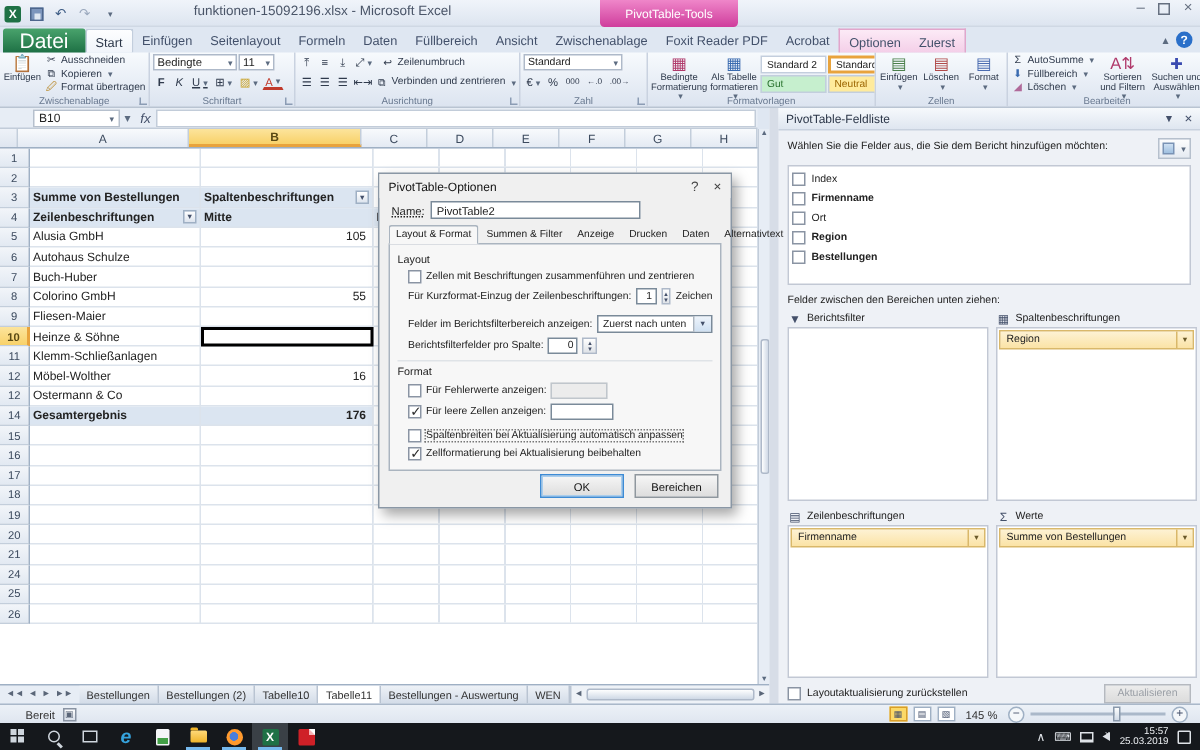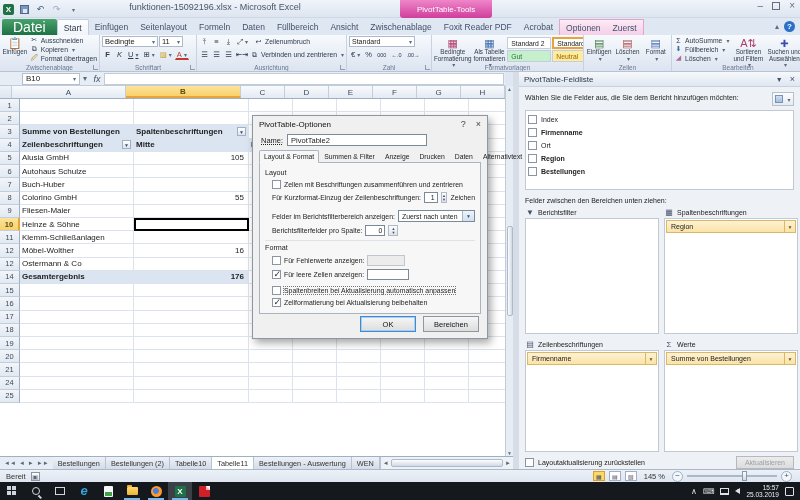--- a/index.html
+++ b/index.html
@@ -136,21 +136,21 @@
 .tabsband{position:absolute;left:0;top:456px;width:513px;height:13px;background:#e7edf5;border-top:1px solid #9fb0c4;display:flex;align-items:stretch;z-index:8;overflow:hidden}
 .navbtns{display:flex;align-items:center;gap:3px;padding:0 4px;color:#5a6678;font-size:6px}
 .stab{padding:0 5px;display:flex;align-items:center;font-size:7.3px;background:linear-gradient(#eef2f7,#d3dce8);border-right:1px solid #b9c4d2;color:#333;white-space:nowrap}
 .stab.active{background:#fff;font-weight:normal}
 .stab.cut{max-width:28px;overflow:hidden}
 .hscroll{flex:1;display:flex;align-items:center;border-left:1px solid #b9c4d2;background:#eef2f7;padding:0 2px;gap:2px;color:#5a6678;font-size:6px}
 .hthumb{flex:1;height:8px;background:linear-gradient(#fdfefe,#cfd9e6);border:1px solid #aeb9c9;border-radius:2px}
 
 
 .statusbar{position:absolute;left:0;top:469px;width:800px;height:13px;background:linear-gradient(#ecf1f7,#dfe6f0);border-top:1px solid #aab8c9;display:flex;align-items:center;z-index:25;font-size:7.5px;color:#333}
-.sb-ready{padding-left:6px;display:flex;gap:5px;align-items:flex-end}
+.sb-ready{padding-left:17px;display:flex;gap:5px;align-items:flex-end}
 .macro-i{width:9px;height:9px;border:1px solid #8a94a3;background:linear-gradient(#fff,#d8dfe9);display:flex;align-items:center;justify-content:center;font-size:6px;color:#5a6678}
 .sb-right{margin-left:auto;display:flex;align-items:center;gap:4px;padding-right:8px}
 .view-i{width:12px;height:10px;border:1px solid #9fb0c4;background:#fff;font-size:6px;display:flex;align-items:center;justify-content:center;color:#44506a}
 .view-i.on{background:#fbd968;border-color:#d99f2b}
 .zoomtxt{margin:0 3px}
 .zbtn{width:11px;height:11px;border:1px solid #9fb0c4;border-radius:50%;background:#f4f7fa;display:flex;align-items:center;justify-content:center;font-size:8px;color:#44506a;line-height:8px}
 .ztrack{width:90px;height:2px;background:#aab8c9;position:relative}
 .zthumb{position:absolute;left:55px;top:-4px;width:5px;height:10px;background:linear-gradient(#fdfefe,#cfd9e6);border:1px solid #8a99ac}
 
 
@@ -674,20 +674,30 @@
         <div class="rowhead">25</div>
         <div class="cA">
           <span></span>
         </div>
         <div class="cB">
           <span></span>
         </div>
         <div class="cRest"></div>
       </div>
 
+      <div class="grow">
+        <div class="rowhead">26</div>
+        <div class="cA">
+          <span></span>
+        </div>
+        <div class="cB">
+          <span></span>
+        </div>
+        <div class="cRest"></div>
+      </div>
 
     </div>
 
   <div class="vscroll">
     <span>▲</span>
     <div class="vthumb"></div>
     <span>▼</span>
   </div>
 
   <div class="dialog">

